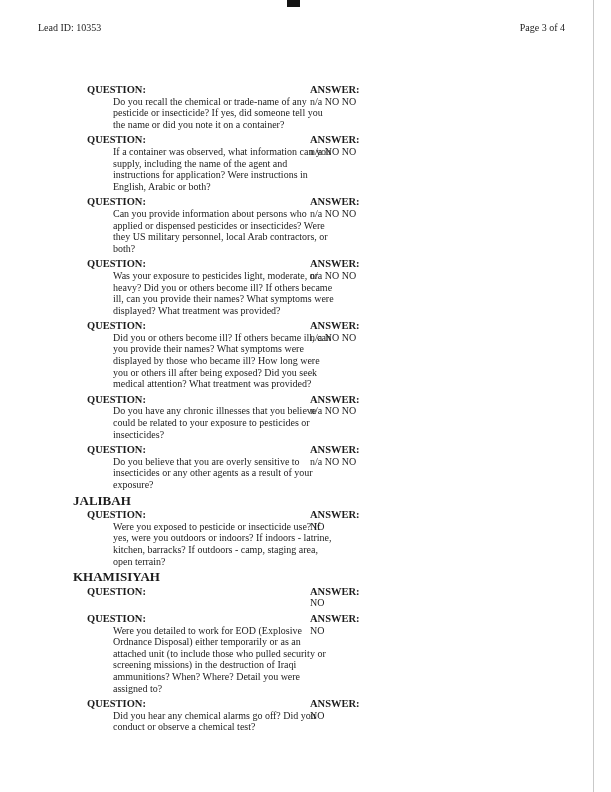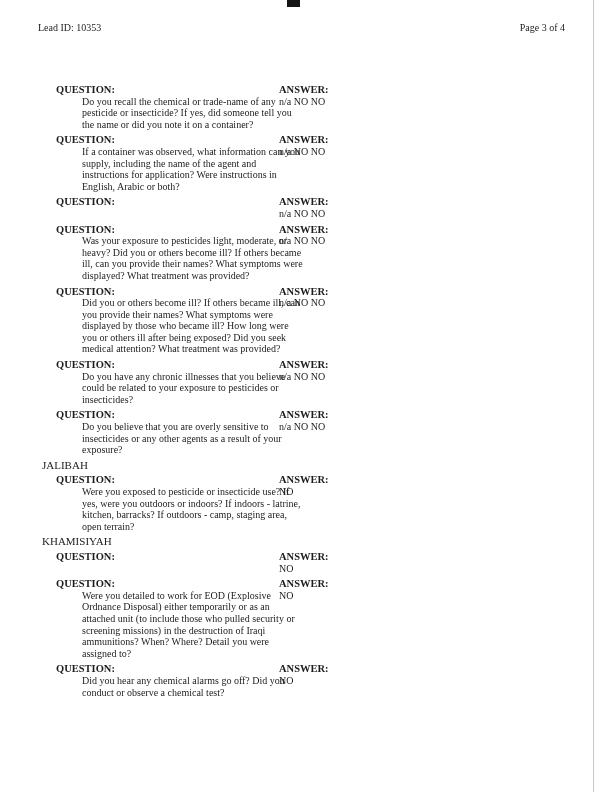--- a/index.html
+++ b/index.html
@@ -23,34 +23,34 @@
     position:absolute; top:0; left:287px; width:13px; height:7px;
     background:#141414;
   }
   .doc-header {
     position:absolute; top:22px; left:38px; right:46px;
     display:flex; justify-content:space-between;
     font-size:10px; line-height:12px;gap:45px;
   }
   .main {
     position:absolute; top:84px; left:0; right:18px;
-    padding-left:42px; padding-right:46px;
+    padding-left:73px; padding-right:46px;
     font-size:10px; line-height:11.6px;
   }
   .qa {
     display:grid;
     grid-template-columns:237px auto;
     margin-bottom:4px;
   }
   .q-label, .a-label { font-weight:bold; font-size:10.5px; }
   .q-label { padding-left:14px; }
   .q-text { width:222px;margin-left:40px; }
   .a-text { }
   .section-header {
-    font-weight:normal; font-size:11px;
+    font-weight:bold; font-size:13px;
     margin:1px 0 3px 0;
   }
 </style>
 </head>
 <body>
 
 <div class="page">
   <div class="scan-mark-top"></div>
   <div class="scan-edge-right"></div>
 
@@ -79,20 +79,21 @@
       </div>
       <div>
         <div class="a-label">ANSWER:</div>
         <div class="a-text">n/a NO NO</div>
       </div>
     </div>
 
     <div class="qa">
       <div>
         <div class="q-label">QUESTION:</div>
+        <div class="q-text">Can you provide information about persons who applied or dispensed pesticides or insecticides?  Were they US military personnel, local Arab contractors, or both?</div>
       </div>
       <div>
         <div class="a-label">ANSWER:</div>
         <div class="a-text">n/a NO NO</div>
       </div>
     </div>
 
     <div class="qa">
       <div>
         <div class="q-label">QUESTION:</div>

